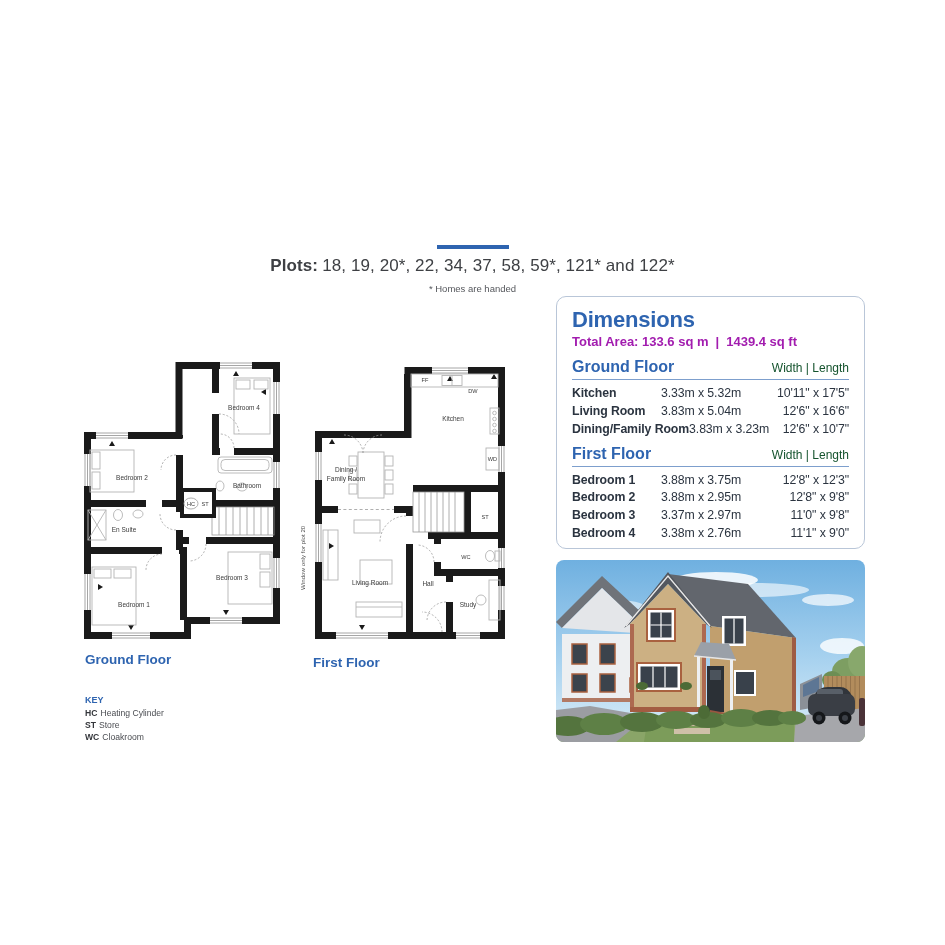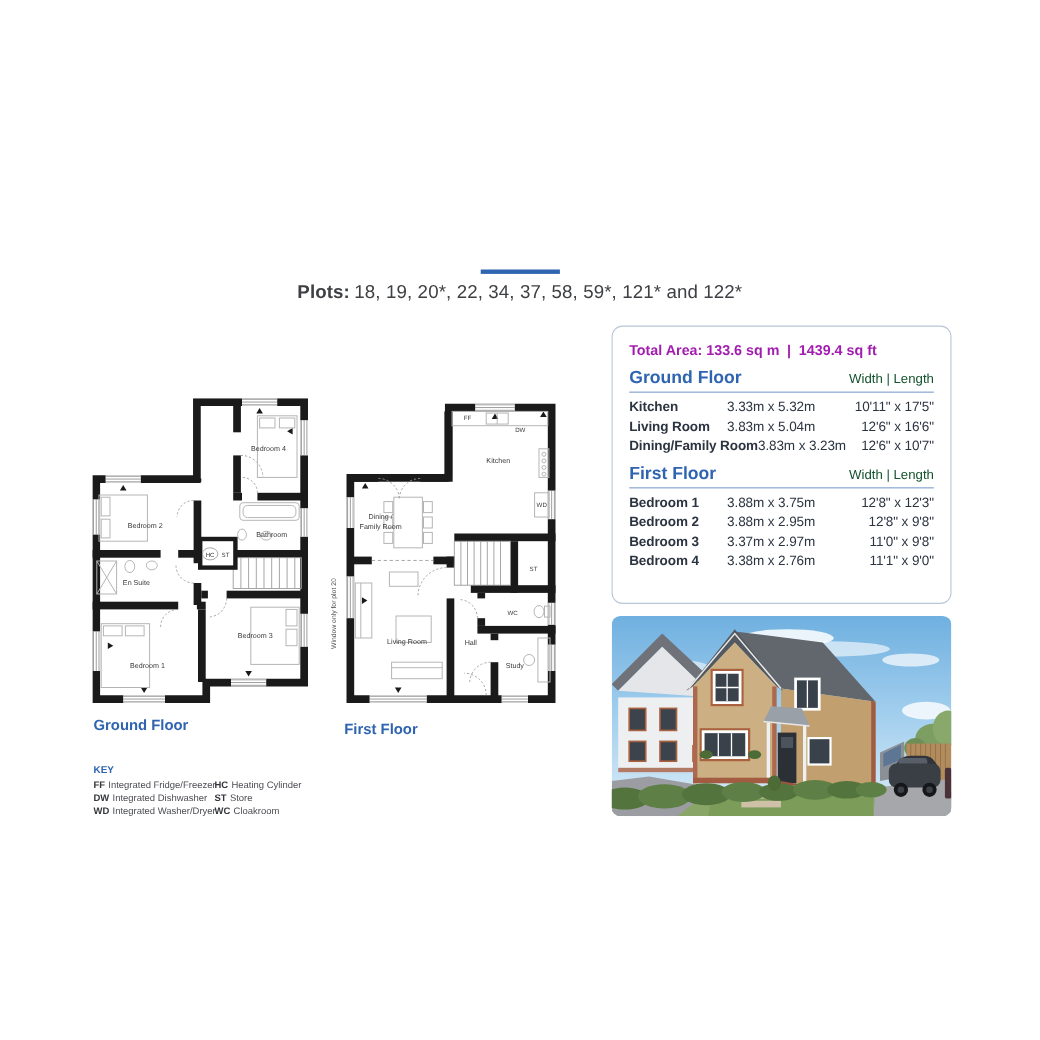--- a/index.html
+++ b/index.html
@@ -63,20 +63,21 @@
 </style>
 </head>
 <body>
 
 <div class="page">
 
   <div class="title-underline"></div>
   <div class="plots">
     <span class="lbl">Plots:</span><span>18, 19, 20*, 22, 34, 37, 58, 59*, 121* and 122*</span>
   </div>
+  <div class="handed">* Homes are handed</div>
 
   <svg id="plan-ground" class="plan" width="196" height="288" viewBox="0 0 196 288">
 
     <path d="M95,3.5 H192.5 V258.5 H103.5 V273.5 H3.5 V73.5 H95 Z" fill="none" stroke="#1a1a1a" stroke-width="7"></path>
 
     <g fill="#1a1a1a">
       <rect x="128" y="86" width="8" height="7"></rect>
         <rect x="150" y="86" width="42" height="7"></rect>
       <rect x="128" y="3" width="7" height="28"></rect>
         <rect x="128" y="52" width="7" height="34"></rect>
@@ -287,34 +288,30 @@
       <text x="196.5" y="97">WD</text>
       <text x="189" y="155">ST</text>
       <text x="170" y="195">WC</text>
     </g>
   </svg>
   <div id="ff-label" class="floor-label">First Floor</div>
 
   <div class="key">
     <div class="key-title">KEY</div>
     <div class="key-cols">
-      <div class="key-col1">
-        <div class="key-row"><span class="key-abbr">FF</span><span>Integrated Fridge/Freezer</span></div>
-        <div class="key-row"><span class="key-abbr">DW</span><span>Integrated Dishwasher</span></div>
-        <div class="key-row"><span class="key-abbr">WD</span><span>Integrated Washer/Dryer</span></div>
-      </div>
       <div>
         <div class="key-row"><span class="key-abbr">HC</span><span>Heating Cylinder</span></div>
         <div class="key-row"><span class="key-abbr">ST</span><span>Store</span></div>
         <div class="key-row"><span class="key-abbr">WC</span><span>Cloakroom</span></div>
       </div>
     </div>
   </div>
 
   <div class="dims">
+    <div class="dims-title">Dimensions</div>
     <div class="dims-total">
       <span>Total Area: 133.6 sq m</span><span class="pipe">|</span><span>1439.4 sq ft</span>
     </div>
 
     <div class="sec-head">
       <span class="sec-name">Ground Floor</span>
       <span class="sec-cols">Width | Length</span>
     </div>
     <div class="sec-rule"></div>
     <div class="dim-row">

